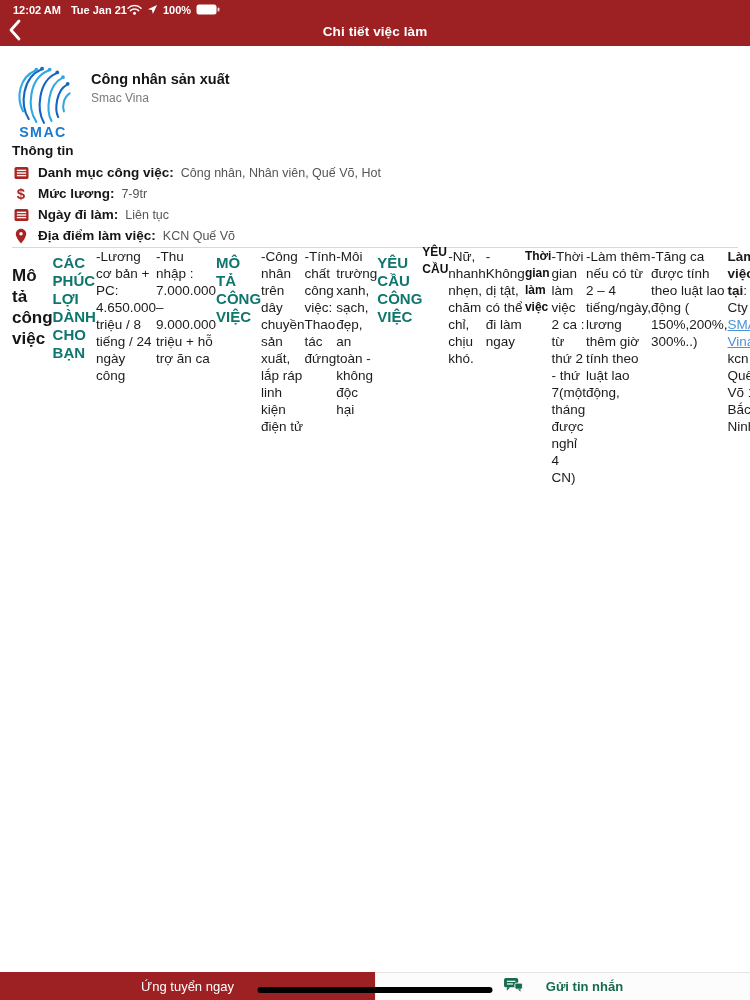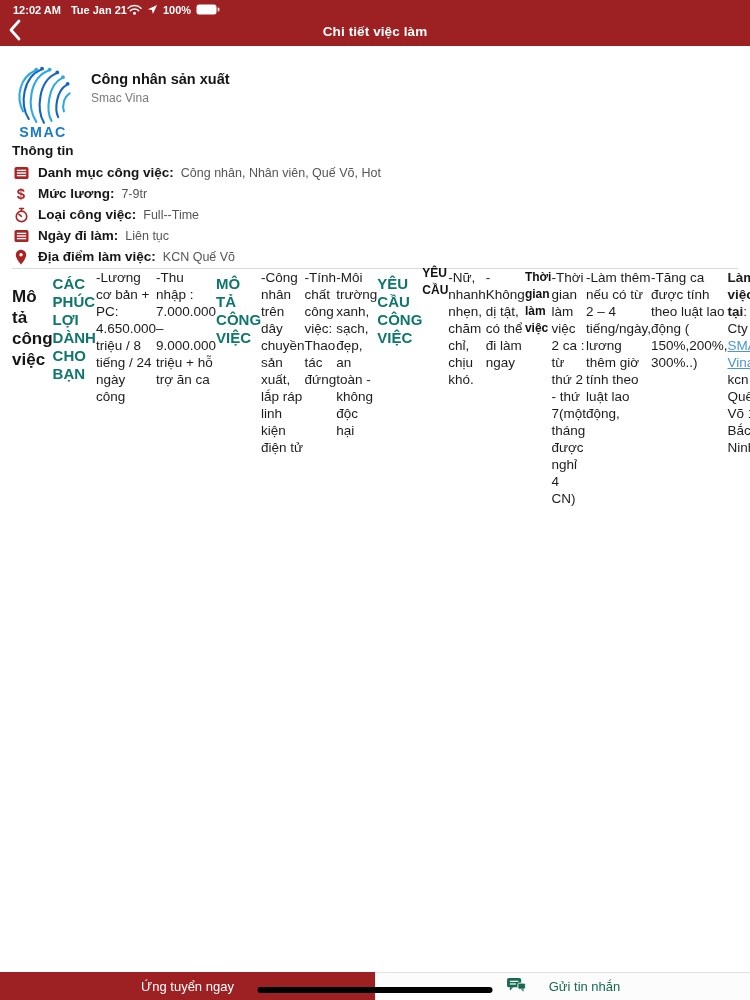--- a/index.html
+++ b/index.html
@@ -44,21 +44,21 @@
   .b-p{font-size:13.5px;color:#1c1c1c;margin:0 0 16px;line-height:17px}
   .b-p.gap{margin-bottom:47px}
   .work-at{font-size:13.5px;color:#1c1c1c;margin:0 0 16px;line-height:17px}
   .work-at .lbl{font-weight:700}
   .link{color:var(--link_blue);text-decoration:underline;cursor:pointer}
   .b-p.partial{margin-top:-9px;font-weight:700}
 
   
   footer{position:absolute;left:0;right:0;bottom:0;height:28px;display:flex;z-index:6}
   .apply-btn{width:50%;background:var(--header_red);color:#fff;display:flex;align-items:center;justify-content:center;font-size:13px;cursor:pointer}
-  .msg-btn{width:50%;background:#fcfcfc;border-top:1px solid #e3e3e3;border-left:1px solid #eee;display:flex;align-items:center;justify-content:center;gap:23px;color:var(--message_green);font-size:13px;font-weight:400;cursor:pointer}
+  .msg-btn{width:50%;background:#fcfcfc;border-top:1px solid #e3e3e3;border-left:1px solid #eee;display:flex;align-items:center;justify-content:center;gap:23px;color:var(--message_green);font-size:13px;font-weight:700;cursor:pointer}
   .home-indicator{position:absolute;left:50%;transform:translateX(-50%);bottom:7px;width:235px;height:6px;background:#000;border-radius:3px;z-index:7}
 </style>
 </head>
 <body>
 
 <div class="screen">
 
   <div class="appbar">
     <div class="statusbar">
       <div class="status-left">
@@ -145,32 +145,20 @@
         <span class="info-label">Danh mục công việc:</span>
         <span class="info-value">Công nhân, Nhân viên, Quế Võ, Hot</span>
       </div>
 
       <div class="info-row">
         <span class="info-icon dollar">$</span>
         <span class="info-label">Mức lương:</span>
         <span class="info-value">7-9tr</span>
       </div>
 
-      <div class="info-row">
-        <span class="info-icon">
-          <svg width="15" height="16" viewBox="0 0 16 17">
-              <circle cx="8" cy="10" r="5.6" fill="none" stroke="currentColor" stroke-width="1.7"></circle>
-              <line x1="8" y1="1.6" x2="8" y2="4" stroke="currentColor" stroke-width="1.7" stroke-linecap="round"></line>
-              <line x1="6" y1="1.6" x2="10" y2="1.6" stroke="currentColor" stroke-width="1.7" stroke-linecap="round"></line>
-              <line x1="8" y1="10" x2="5" y2="7.6" stroke="currentColor" stroke-width="1.6" stroke-linecap="round"></line>
-            </svg>
-        </span>
-        <span class="info-label">Loại công việc:</span>
-        <span class="info-value">Full--Time</span>
-      </div>
 
       <div class="info-row">
         <span class="info-icon">
           <svg width="15" height="14" viewBox="0 0 16 15">
               <rect x="0.5" y="1" width="15" height="13" rx="2" fill="currentColor"></rect>
               <g stroke="#fff" stroke-width="1.5">
                 <line x1="3" y1="4.7" x2="13" y2="4.7"></line>
                 <line x1="3" y1="7.5" x2="13" y2="7.5"></line>
                 <line x1="3" y1="10.3" x2="13" y2="10.3"></line>
               </g>

